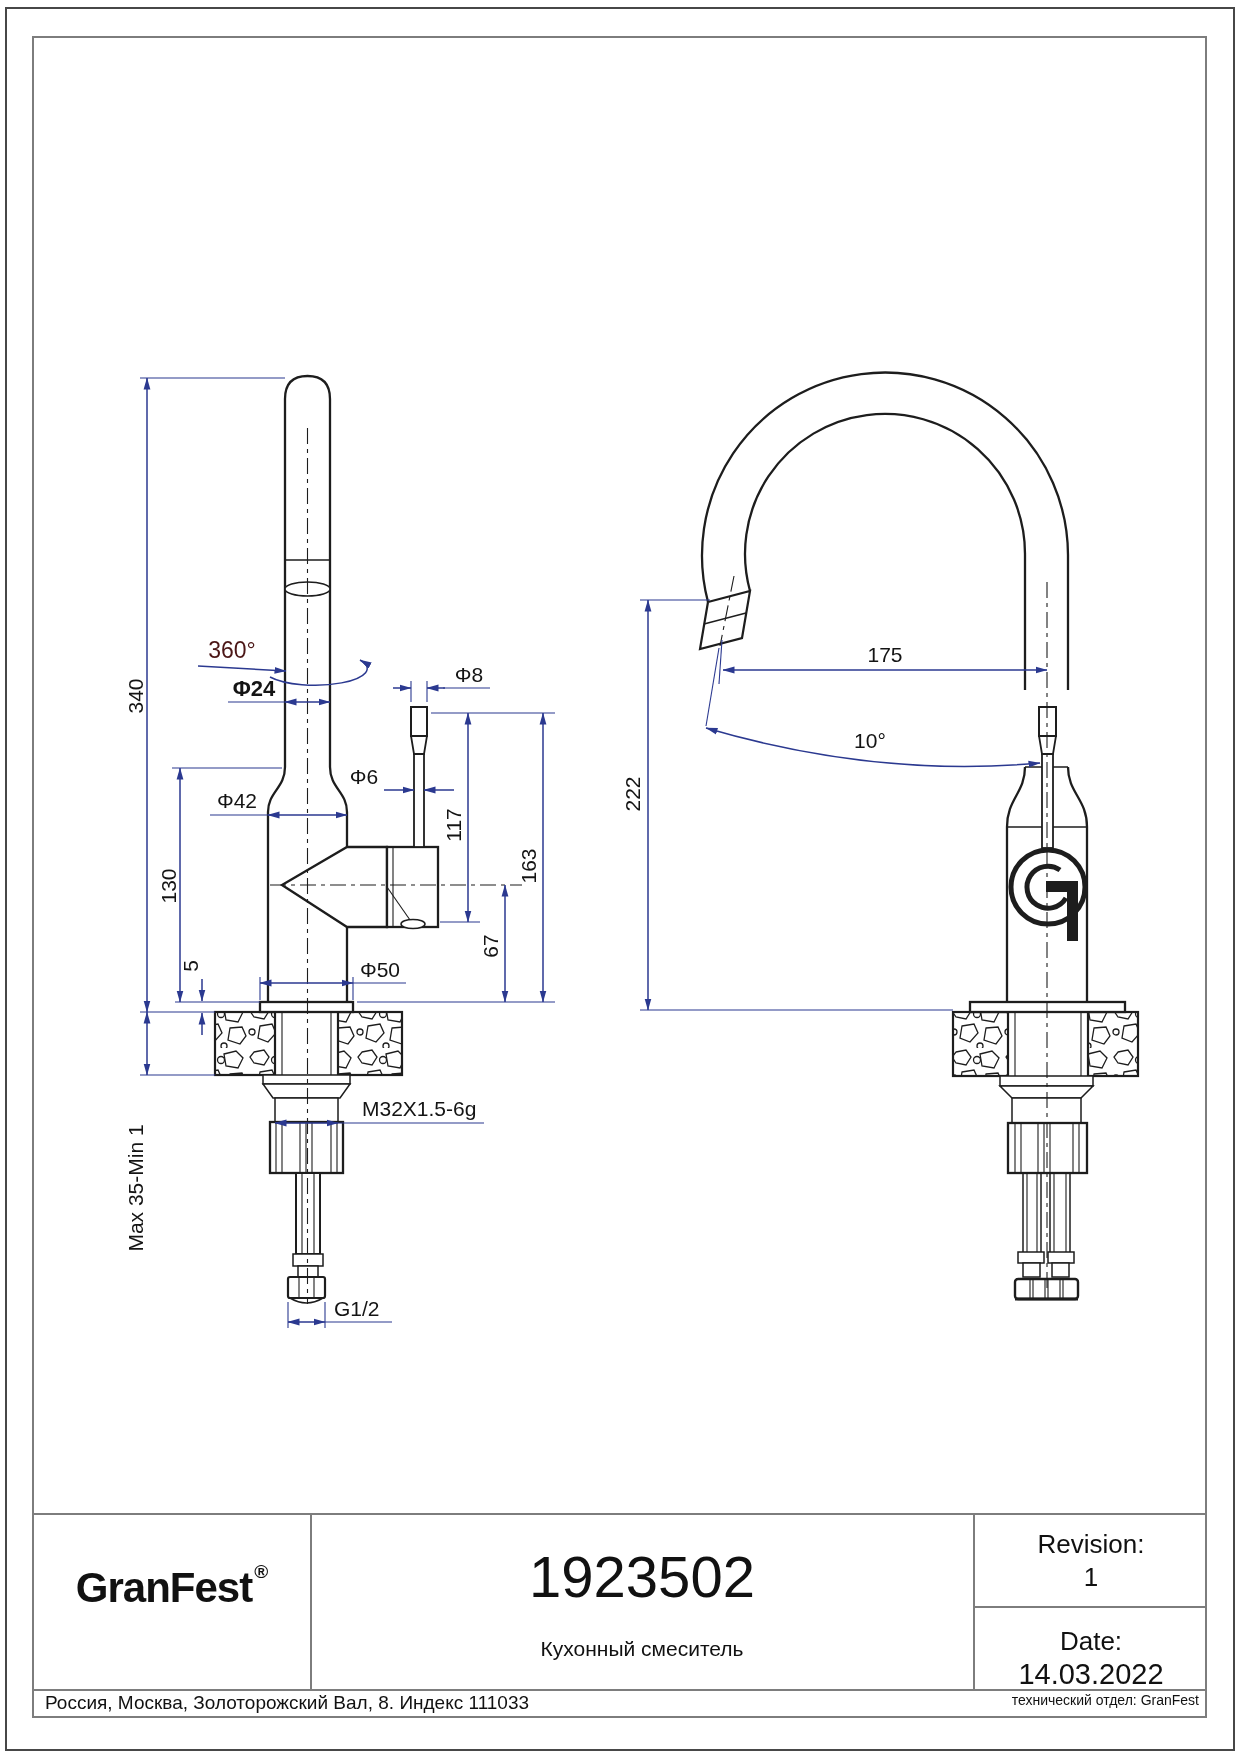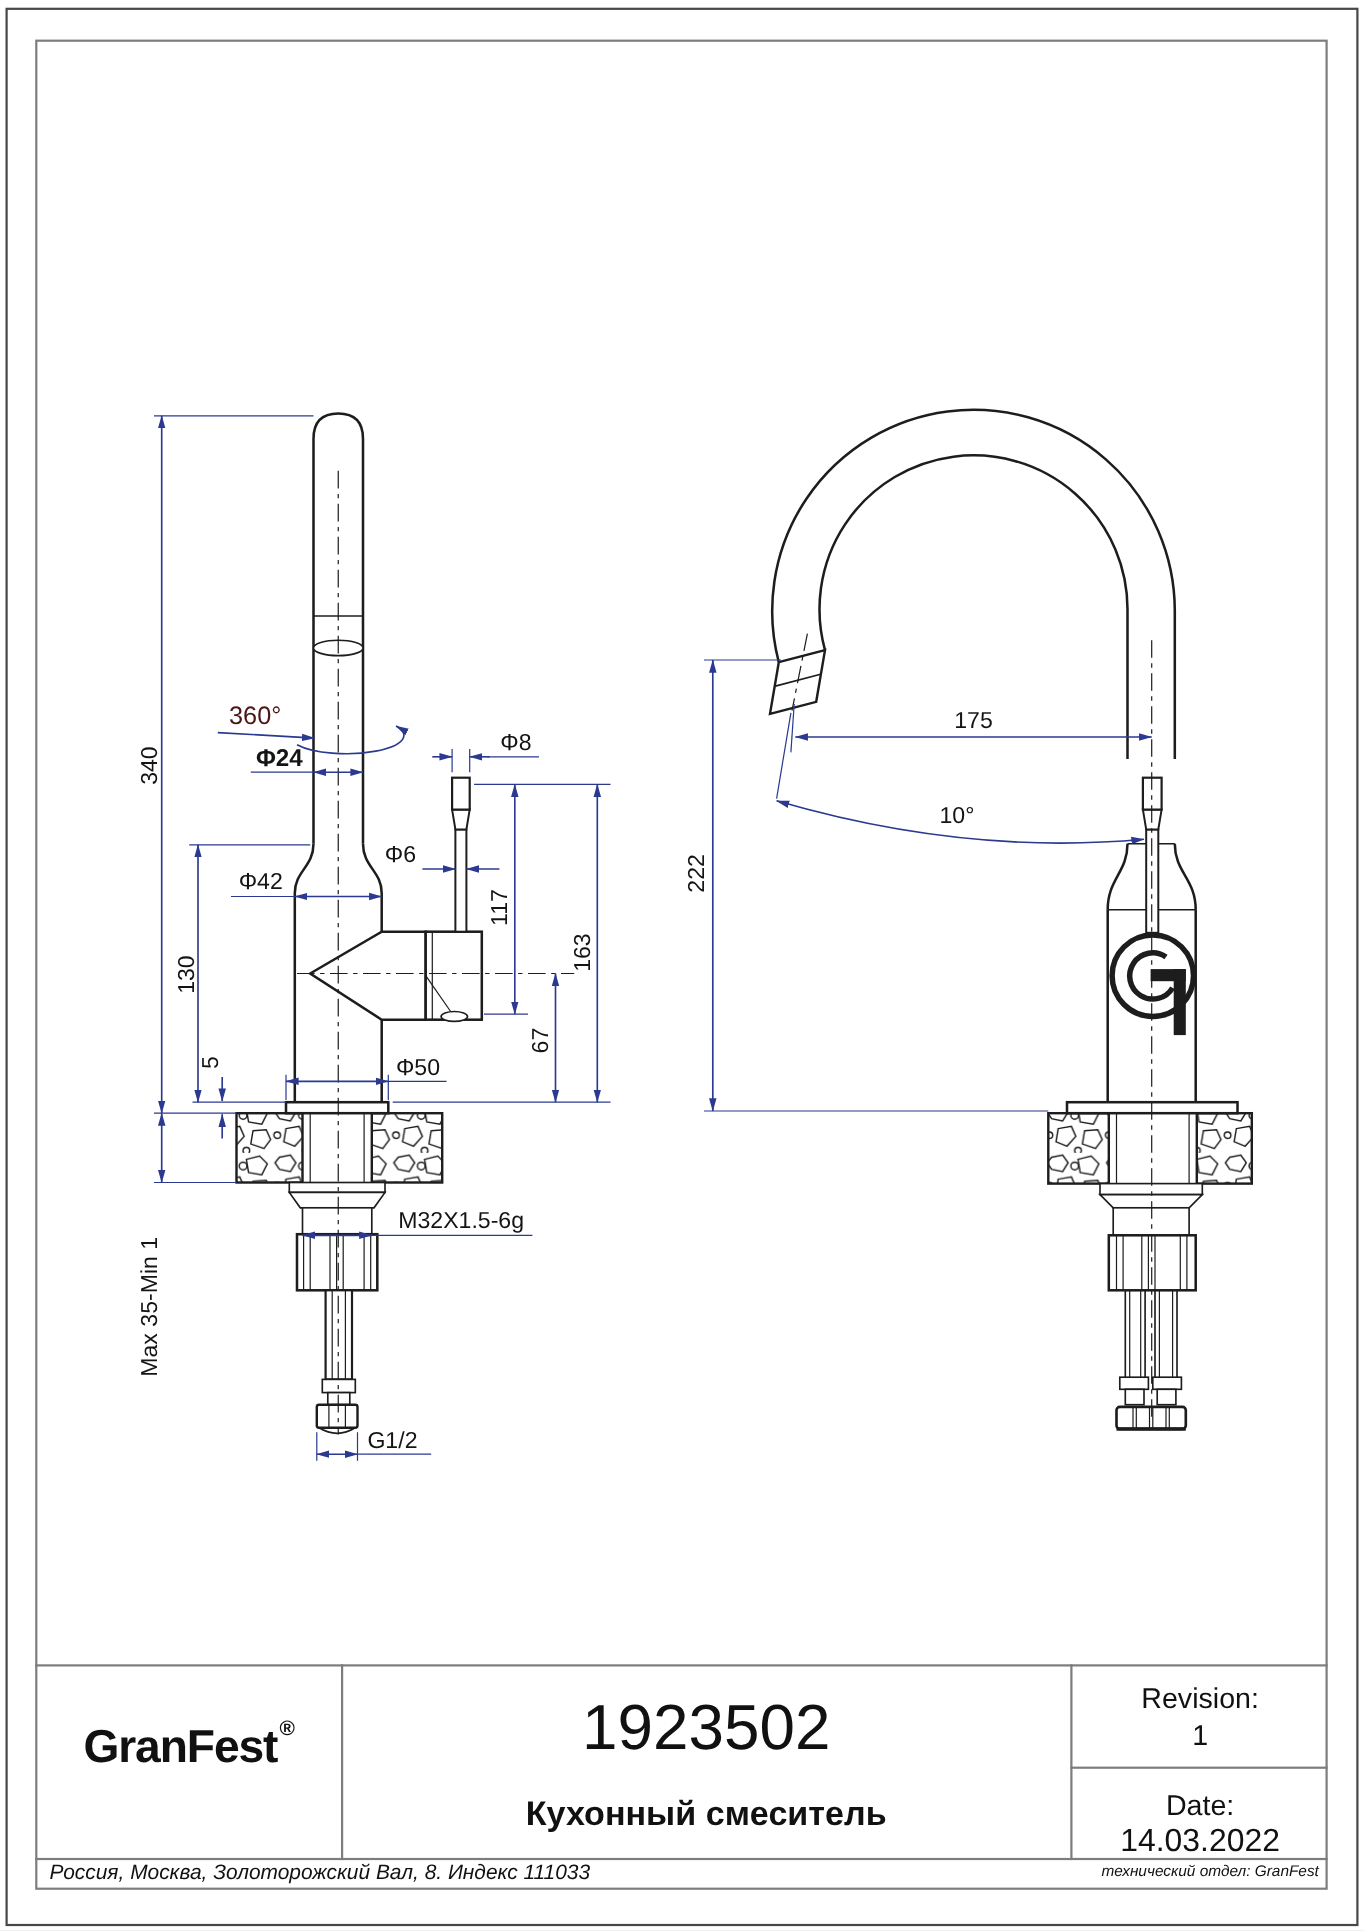--- a/index.html
+++ b/index.html
@@ -27,24 +27,24 @@
 
   
   .tb-line { position:absolute; background:#7d7d7d; }
   .cell { position:absolute; display:flex; align-items:center; justify-content:center;
           color:#111; }
   .logo-cell { flex-direction:row; }
   .logo-text { font-size:42px; font-weight:800; letter-spacing:-1px; }
   .logo-reg  { font-size:19px; font-weight:800; position:relative; top:-16px; left:2px; }
   .center-cell { flex-direction:column; }
   .part-number { font-size:58px; }
-  .product-name { font-size:31px; margin-top:27px;font-weight:bold; }
+  .product-name { font-size:21px; margin-top:27px; }
   .rev-cell, .date-cell { flex-direction:column; font-size:26px; line-height:33px; }
   .date-value { font-size:29px; }
-  .footer-strip { position:absolute; left:32px; top:1689px; width:1175px; height:29px;font-style:italic; }
+  .footer-strip { position:absolute; left:32px; top:1689px; width:1175px; height:29px; }
   .footer-address { position:absolute; left:13px; top:3px; font-size:19px; color:#111; }
   .footer-dept { position:absolute; right:8px; top:3px; font-size:14px; color:#111; }
 </style>
 </head>
 <body>
 
 <div class="page">
 
   <div class="outer-border"></div>
   <div class="inner-frame"></div>

